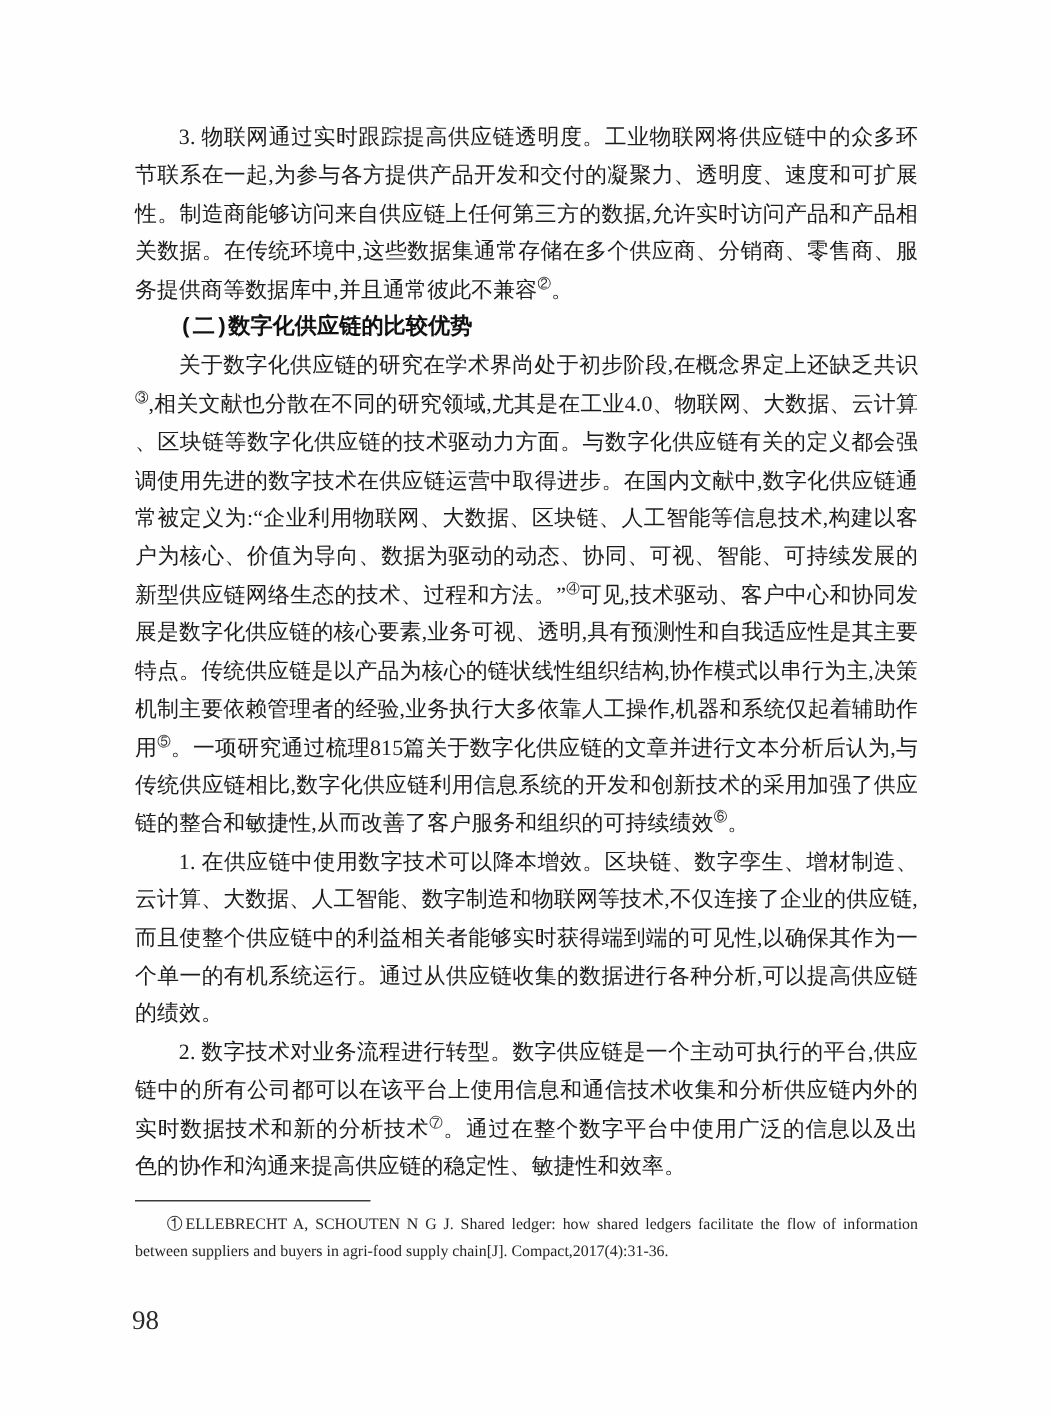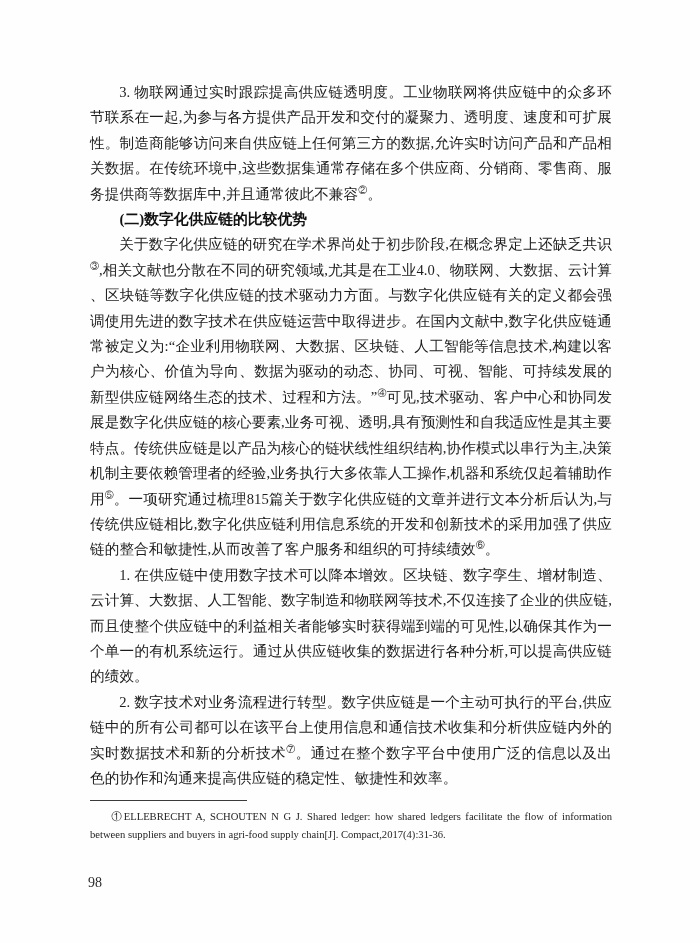--- a/index.html
+++ b/index.html
@@ -22,21 +22,21 @@
   .body-text .para {
     font-size: 14.6px;
     line-height: 25.4px;
     text-align: justify;
     text-justify: inter-ideograph;
     text-indent: 2em;
     margin: 0;
     letter-spacing: 0.1px;
   }
   .body-text .heading {
-    font-family: Liberation Serif, serif;
+    font-family: Liberation Mono, monospace;
     font-weight: bold;
     font-size: 14.8px;
     line-height: 25.4px;
     text-indent: 2em;
     margin: 0;
     color: #111;
   }
   sup {
     font-size: 9px;
     line-height: 0;
@@ -56,21 +56,21 @@
     text-align: justify;
     text-justify: inter-ideograph;
     text-indent: 2em;
     margin: 0;
     color: #242424;
   }
   .page-number {
     position: absolute;
     left: 88px;
     bottom: 52px;
-    font-size: 14px;
+    font-size: 18px;
     color: #2a2a2a;
   }
 </style>
 </head>
 <body>
 
 <div class="page">
   <div class="body-text" id="body-text">
       <div class="para">3. 物联网通过实时跟踪提高供应链透明度。工业物联网将供应链中的众多环节联系在一起,为参与各方提供产品开发和交付的凝聚力、透明度、速度和可扩展性。制造商能够访问来自供应链上任何第三方的数据,允许实时访问产品和产品相关数据。在传统环境中,这些数据集通常存储在多个供应商、分销商、零售商、服务提供商等数据库中,并且通常彼此不兼容<sup>②</sup>。</div>
       <div class="heading">(二)数字化供应链的比较优势</div>

